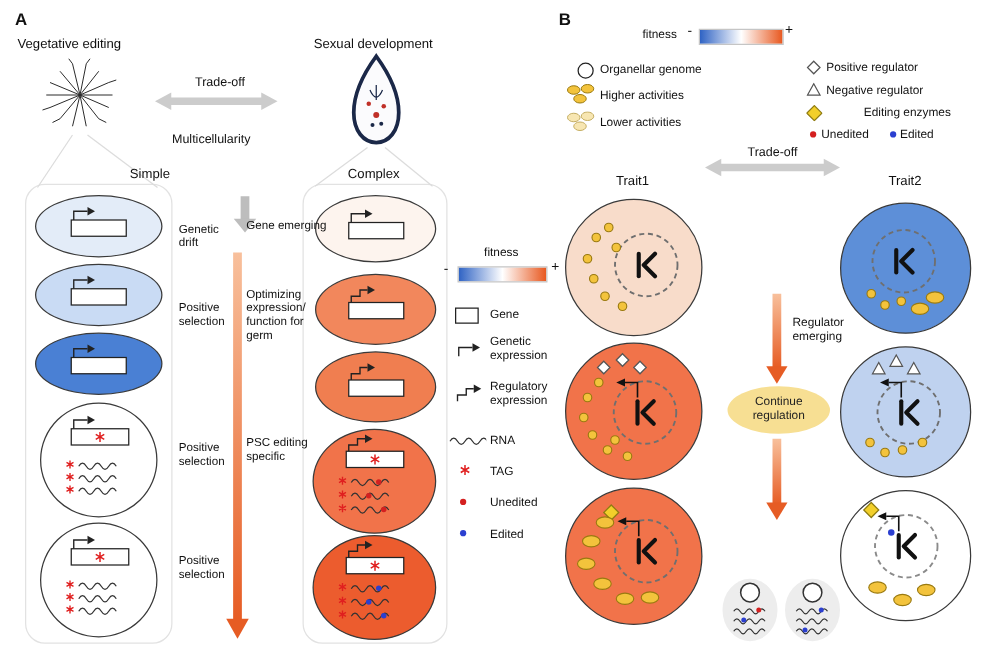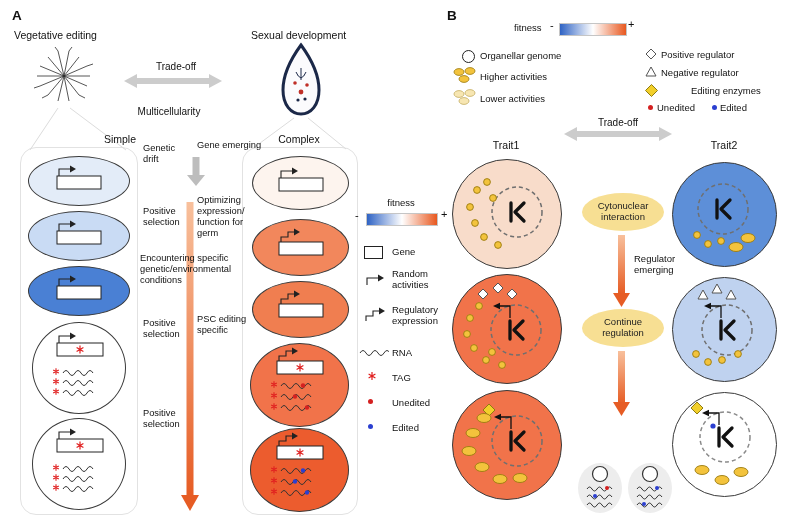--- a/index.html
+++ b/index.html
@@ -1,19 +1,19 @@
 <!DOCTYPE html>
 <html><head>
 <meta charset="utf-8">
 <style>
   html,body{margin:0;padding:0;background:#fff;}
   #canvas{position:relative;width:799px;height:521px;background:#fff;font-family:"Liberation Sans",sans-serif;overflow:hidden;}
   .t{position:absolute;font-size:10px;line-height:1.18;color:#111;z-index:3;}
   .tc{text-align:center;}
-  .t93{font-size:9.3px;}
+  .t93{font-size:9.3px;margin-top:35px;}
   .t95{font-size:9.5px;}
   .t105{font-size:10.5px;}
   .pl{font-size:13.5px;font-weight:bold;}
   .box{position:absolute;border:1.5px solid #e2e2e2;border-radius:16px;z-index:0;}
   .cell{position:absolute;border-radius:50%;border:1px solid #3a3a3a;z-index:2;}
   .cell>svg{display:block;}
   .ic{position:absolute;z-index:2;}
   .dot{position:absolute;width:5px;height:5px;border-radius:50%;z-index:2;}
   .dot.red{background:#d42020;}
   .dot.blue{background:#2b3fd0;}
@@ -126,21 +126,20 @@
   <div class="t tc t105" style="left:20px;top:133px;width:116px;text-align:right;">Simple</div>
   <div class="t tc t105" style="left:242px;top:133px;width:114px;">Complex</div>
 
   <div class="box" style="left:20px;top:147px;width:116px;height:366px;"></div>
   <div class="box" style="left:242px;top:147px;width:114px;height:366px;"></div>
 
   <div class="t t93" style="left:143px;top:143px;width:42px;">Genetic drift</div>
   <div class="t t93" style="left:197px;top:140px;width:68px;">Gene emerging</div>
   <div class="t t93" style="left:143px;top:206px;width:42px;">Positive selection</div>
   <div class="t t93" style="left:197px;top:195px;width:56px;">Optimizing expression/ function for germ</div>
-  <div class="t t93" style="left:140px;top:253px;width:106px;">Encountering specific genetic/environmental conditions</div>
   <div class="t t93" style="left:143px;top:318px;width:42px;">Positive selection</div>
   <div class="t t93" style="left:197px;top:314px;width:56px;">PSC editing specific</div>
   <div class="t t93" style="left:143px;top:408px;width:42px;">Positive selection</div>
 
   <div class="cell" style="left:28px;top:156px;width:100px;height:48px;background:#e3ecf8;">
     <svg width="100" height="48" viewBox="0 0 100 48">
         <use href="#pa" x="30" y="19"></use>
         <rect x="28" y="19" width="44" height="13" fill="#fff" stroke="#222"></rect>
       </svg>
   </div>
@@ -238,21 +237,21 @@
   <div class="t" style="left:355px;top:209px;font-size:11px;">-</div>
   <div class="bar" style="left:366px;top:213px;width:70px;"></div>
   <div class="t" style="left:441px;top:208px;font-size:11px;">+</div>
 
   <div class="genebox" style="left:364px;top:246px;width:17px;height:11px;"></div>
   <div class="t t95" style="left:392px;top:246px;">Gene</div>
 
   <svg class="ic" style="left:363px;top:270px;" width="24" height="18" viewBox="0 0 24 18">
       <use href="#pa" x="4" y="15"></use>
     </svg>
-  <div class="t t95" style="left:392px;top:268px;width:60px;">Random activities</div>
+  <div class="t t95" style="left:392px;top:268px;width:60px;">Genetic expression</div>
 
   <svg class="ic" style="left:363px;top:304px;" width="24" height="20" viewBox="0 0 24 20">
       <use href="#pr" x="3" y="17"></use>
     </svg>
   <div class="t t95" style="left:392px;top:304px;width:60px;">Regulatory expression</div>
 
   <svg class="ic" style="left:359px;top:346px;" width="30" height="12" viewBox="0 0 30 12">
       <use href="#wv" x="1" y="7"></use>
     </svg>
   <div class="t t95" style="left:392px;top:347px;">RNA</div>
@@ -392,23 +391,20 @@
       <use href="#gk" x="52" y="44"></use>
         <use href="#ba" x="46" y="20"></use>
       <use href="#ydm" x="24" y="15"></use>
       <circle cx="40" cy="33" r="2.6" fill="#2b3fd0"></circle>
       <use href="#yb" x="29" y="77"></use>
         <use href="#yb" x="49" y="87"></use>
         <use href="#yb" x="68" y="79"></use>
     </svg>
   </div>
 
-  <div class="oval" style="left:582px;top:193px;">
-      <span>Cytonuclear interaction</span>
-    </div>
   <div class="t t95" style="left:634px;top:253px;width:54px;">Regulator emerging</div>
   <div class="oval" style="left:582px;top:309px;">
       <span>Continue regulation</span>
     </div>
 
   <svg class="ic" style="left:577px;top:462px;" width="46" height="52" viewBox="0 0 46 52">
     <ellipse cx="23" cy="26" rx="22" ry="25" fill="#ededed"></ellipse>
     <circle cx="23" cy="12" r="7.5" fill="#fff" stroke="#333" stroke-width="1.2"></circle>
     <use href="#wv2" x="10" y="27"></use>
       <use href="#wv2" x="10" y="35"></use>

